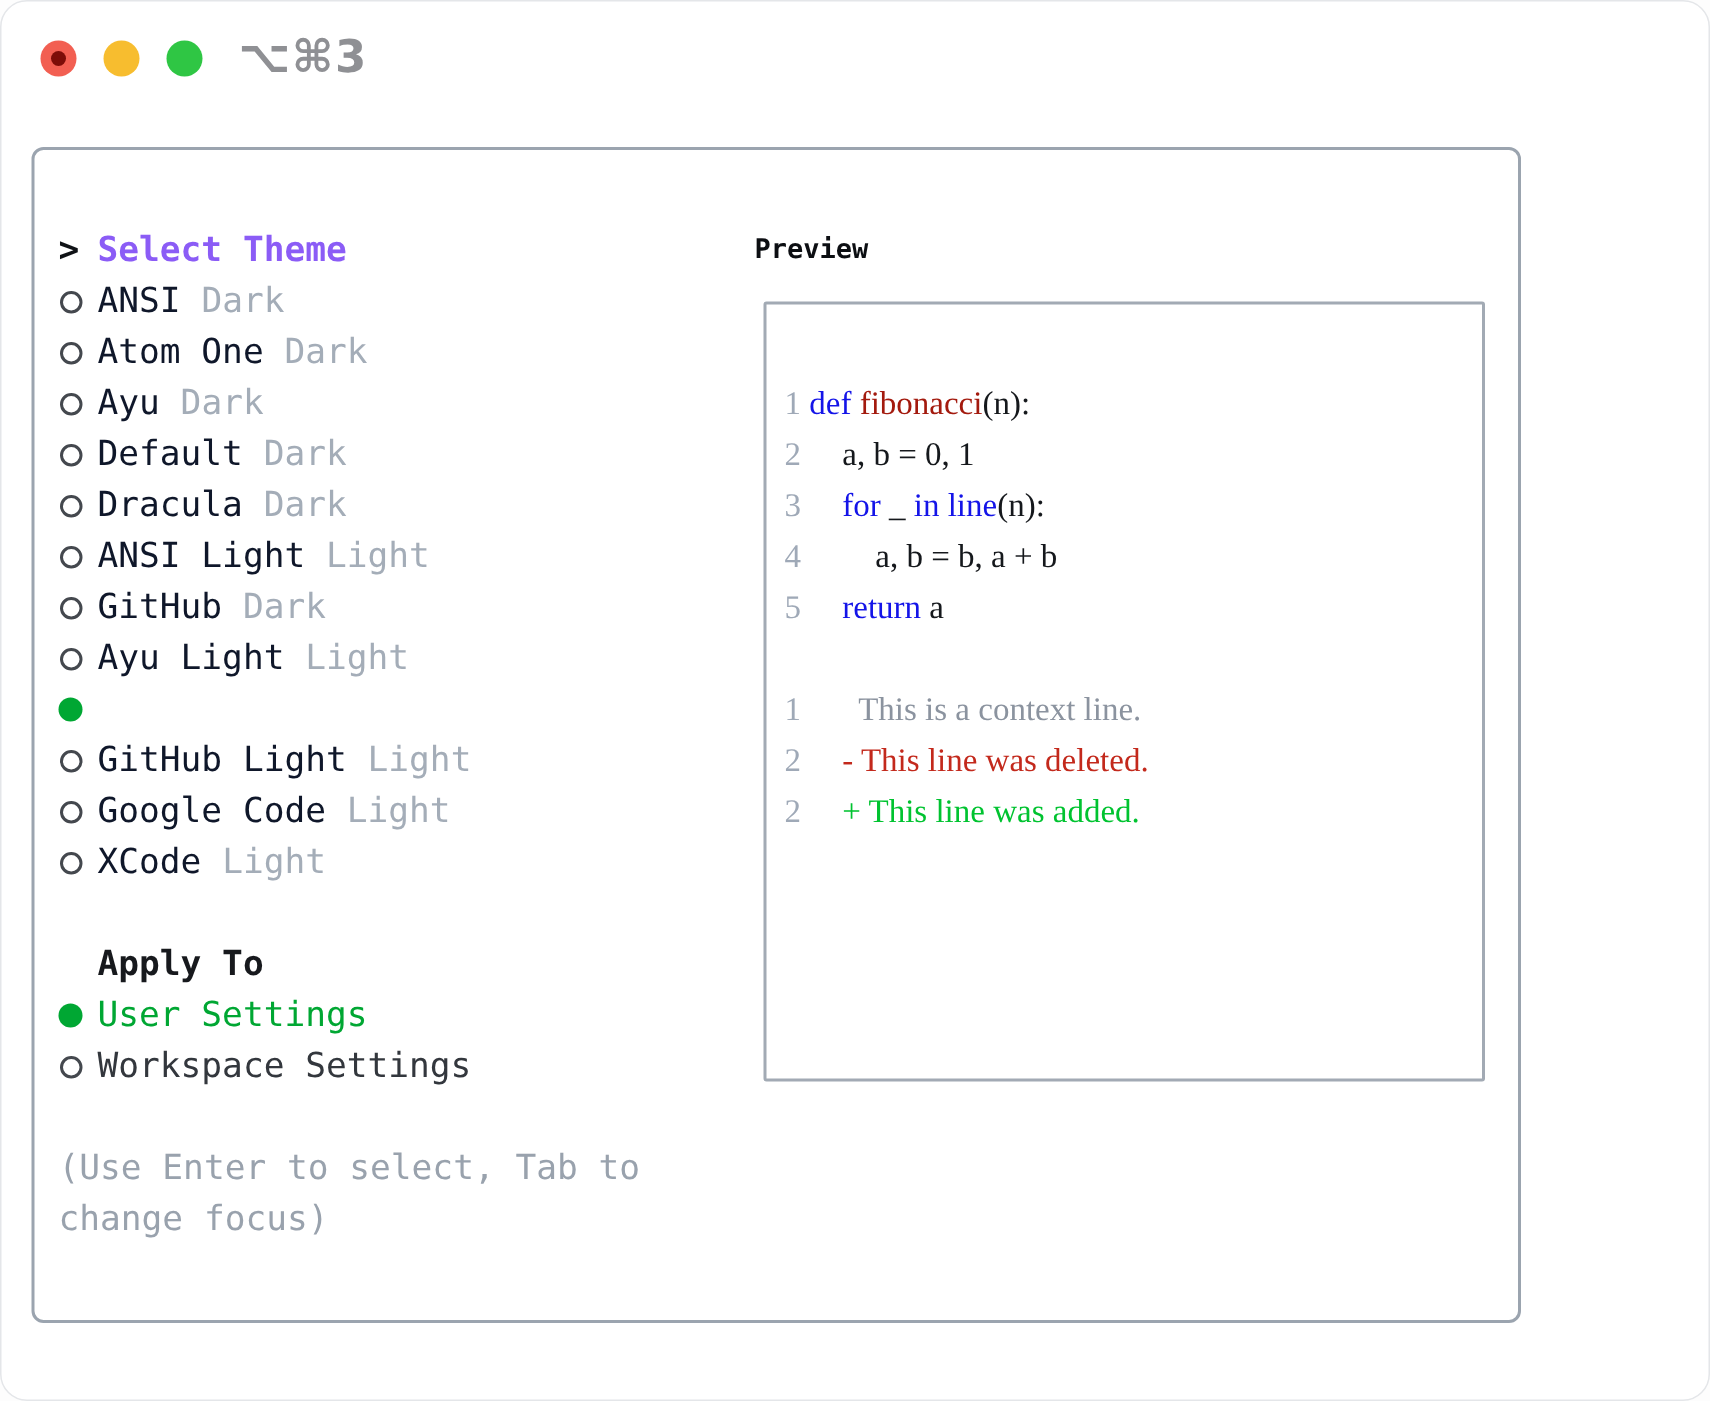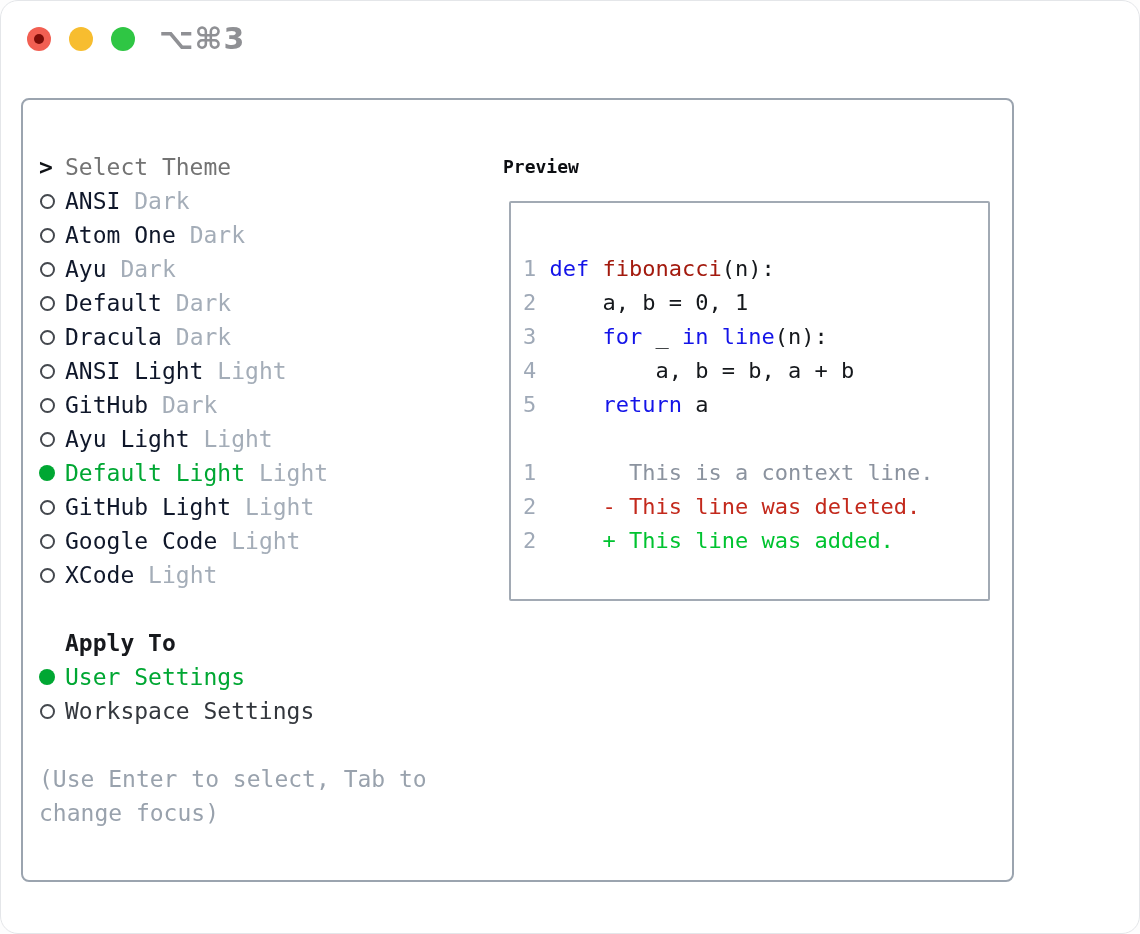--- a/index.html
+++ b/index.html
@@ -54,44 +54,45 @@
     width: 26px; height: 34px; flex: 0 0 26px;
   }
   .prompt-char { font-weight: bold; color: #101317; }
   .circle {
     display: inline-block; width: 11px; height: 11px;
     border: 2.5px solid #44484e; border-radius: 50%;
     margin-left: 1px;
   }
   .circle.sel { width: 16px; height: 16px; border: none; background: #00a733; margin-left: 0; }
   .label { white-space: pre; }
-  .hdr  { font-weight: normal; color: #737373; white-space: pre; }
+  .hdr  { font-weight: bold; color: #8b5cf6; white-space: pre; }
   .hdr2 { font-weight: bold; color: #17191d; white-space: pre; }
   .tname { color: #0f172a; }
   .tname.sel { color: #00a733; }
   .tvariant { color: #a4adb8; }
   .apply-label { color: #33373d; }
   .apply-label.sel { color: #00a733; }
   .hint { color: #99a2ad; }
   .hint div { height: 34px; line-height: 34px; white-space: pre; }
   
   .preview-title {
     position: absolute; left: 502px; top: 149px;
     height: 34px; line-height: 34px;
     font-size: 18px; font-weight: bold; color: #0c0e12;
   }
   .preview-box {
     position: absolute; left: 508px; top: 200px;
-    width: 481px; height: 400px;
+    width: 481px; height: 520px;
     box-sizing: border-box;
     border: 2px solid #a2aab4;
     border-radius: 2px;
     background: #ffffff;
     padding: 49px 0 16px 12px;
     overflow: hidden;
+    font-family: Liberation Serif, serif;
   }
   .cline { height: 34px; line-height: 34px; white-space: pre; font-size: 22px; }
   .tk-n { color: #9fa9b7; }
   .tk-k { color: #1414e8; }
   .tk-f { color: #a31a0e; }
   .tk-p { color: #15181c; }
   .tk-c { color: #8b939f; }
   .tk-d { color: #c3291c; }
   .tk-a { color: #00c330; }
 </style>
@@ -162,21 +163,20 @@
         <div class="lrow">
           <span class="mark">
             <span class="circle"></span>
           </span>
           <span class="label"><span class="tname">Ayu Light</span> <span class="tvariant">Light</span></span>
         </div>
         <div class="lrow">
           <span class="mark">
             <span class="circle sel"></span>
           </span>
-          <span class="label"><span class="tname sel">Default Light</span> <span class="tvariant">Light</span></span>
         </div>
         <div class="lrow">
           <span class="mark">
             <span class="circle"></span>
           </span>
           <span class="label"><span class="tname">GitHub Light</span> <span class="tvariant">Light</span></span>
         </div>
         <div class="lrow">
           <span class="mark">
             <span class="circle"></span>

